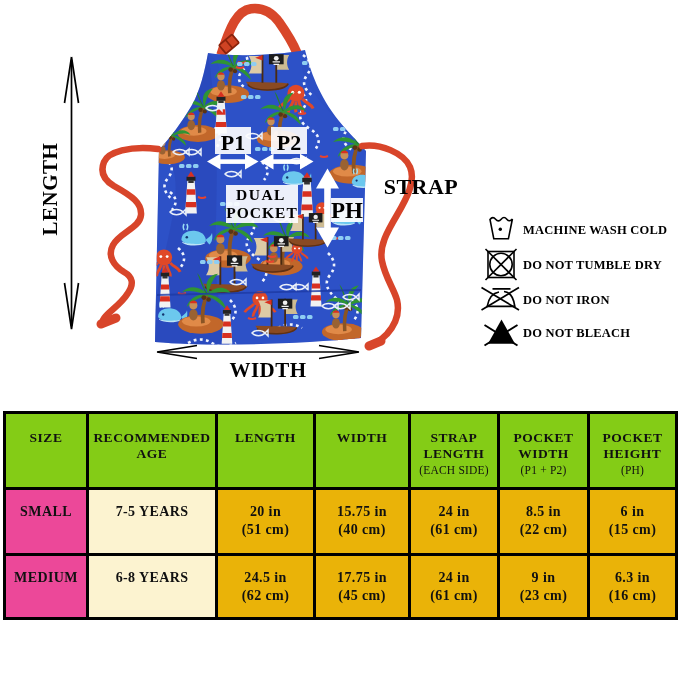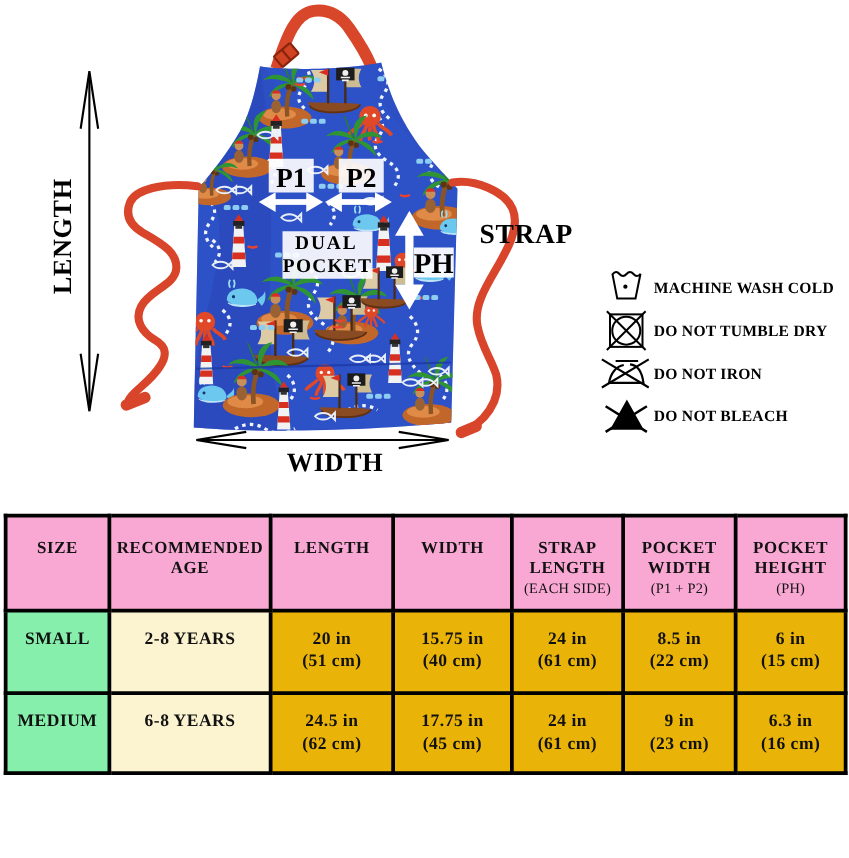--- a/index.html
+++ b/index.html
@@ -1,24 +1,24 @@
 <!DOCTYPE html>
 <html><head>
 <meta charset="utf-8">
 <style>
 html,body{margin:0;padding:0;background:#fff;width:679px;height:686px;overflow:hidden;}
 body{font-family:"Liberation Serif",serif;}
 #top{position:absolute;left:0;top:0;}
 table{position:absolute;left:3px;top:411px;width:672px;border-collapse:collapse;table-layout:fixed;}
 td{border:3px solid #000;text-align:center;color:#111;}
-.hd{background:#f9a8d4;height:56px;padding-top:16px;vertical-align:top;font-weight:bold;font-size:13.5px;letter-spacing:.5px;line-height:16px;}
+.hd{background:#84cc16;height:56px;padding-top:16px;vertical-align:top;font-weight:bold;font-size:13.5px;letter-spacing:.5px;line-height:16px;}
 .hd .sm{font-size:11.5px;font-weight:normal;letter-spacing:.2px;line-height:15px;}
 .dr td{vertical-align:top;padding-top:13px;font-weight:bold;font-size:14px;line-height:18px;letter-spacing:.4px;}
 .r1 td{height:49px;}.r2 td{height:47px;}.r3 td{height:46px;}
-.c1{background:#86efac;}
+.c1{background:#ec4899;}
 .c2{background:#fcf3d0;}
 .cg{background:#eab308;}
 </style>
 </head>
 <body>
 
 <svg id="top" width="679" height="410" viewBox="0 0 679 410">
 
   <g stroke="#000" stroke-width="1.7" fill="none">
     <line x1="71.5" y1="60" x2="71.5" y2="326"></line>
@@ -315,21 +315,21 @@
     <td class="hd">RECOMMENDED<br>AGE</td>
     <td class="hd">LENGTH</td>
     <td class="hd">WIDTH</td>
     <td class="hd">STRAP<br>LENGTH<br><span class="sm">(EACH SIDE)</span></td>
     <td class="hd">POCKET<br>WIDTH<br><span class="sm">(P1 + P2)</span></td>
     <td class="hd">POCKET<br>HEIGHT<br><span class="sm">(PH)</span></td>
   </tr>
 
   <tr class="dr r1">
     <td class="c1">SMALL</td>
-    <td class="c2">2-8 YEARS</td>
+    <td class="c2">7-5 YEARS</td>
     <td class="cg">20 in<br>(51 cm)</td>
     <td class="cg">15.75 in<br>(40 cm)</td>
     <td class="cg">24 in<br>(61 cm)</td>
     <td class="cg">8.5 in<br>(22 cm)</td>
     <td class="cg">6 in<br>(15 cm)</td>
   </tr>
 
   <tr class="dr r2">
     <td class="c1">MEDIUM</td>
     <td class="c2">6-8 YEARS</td>

